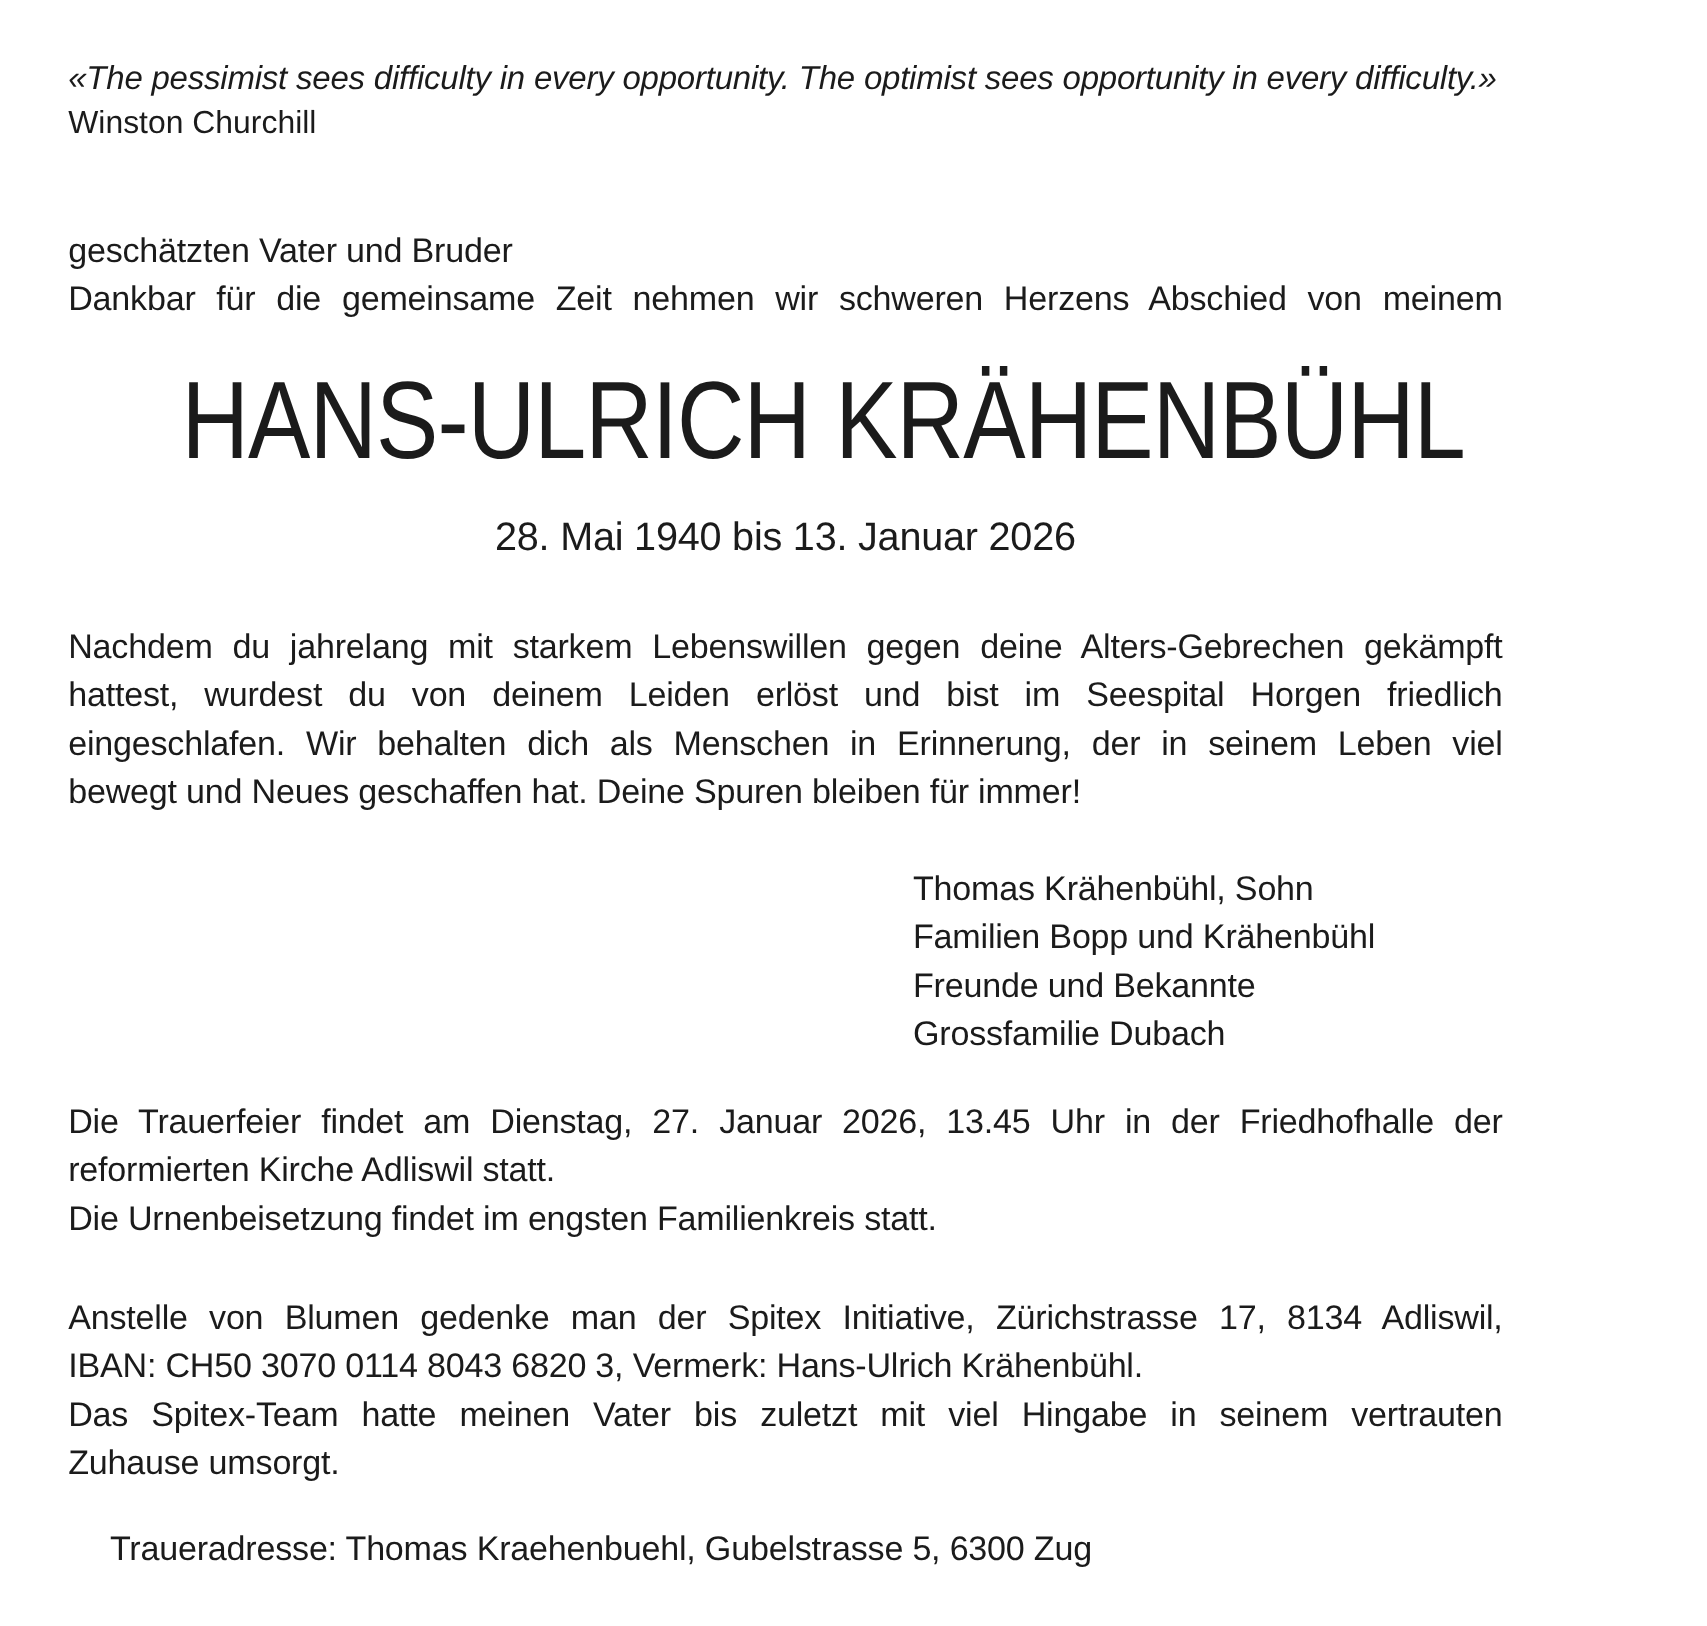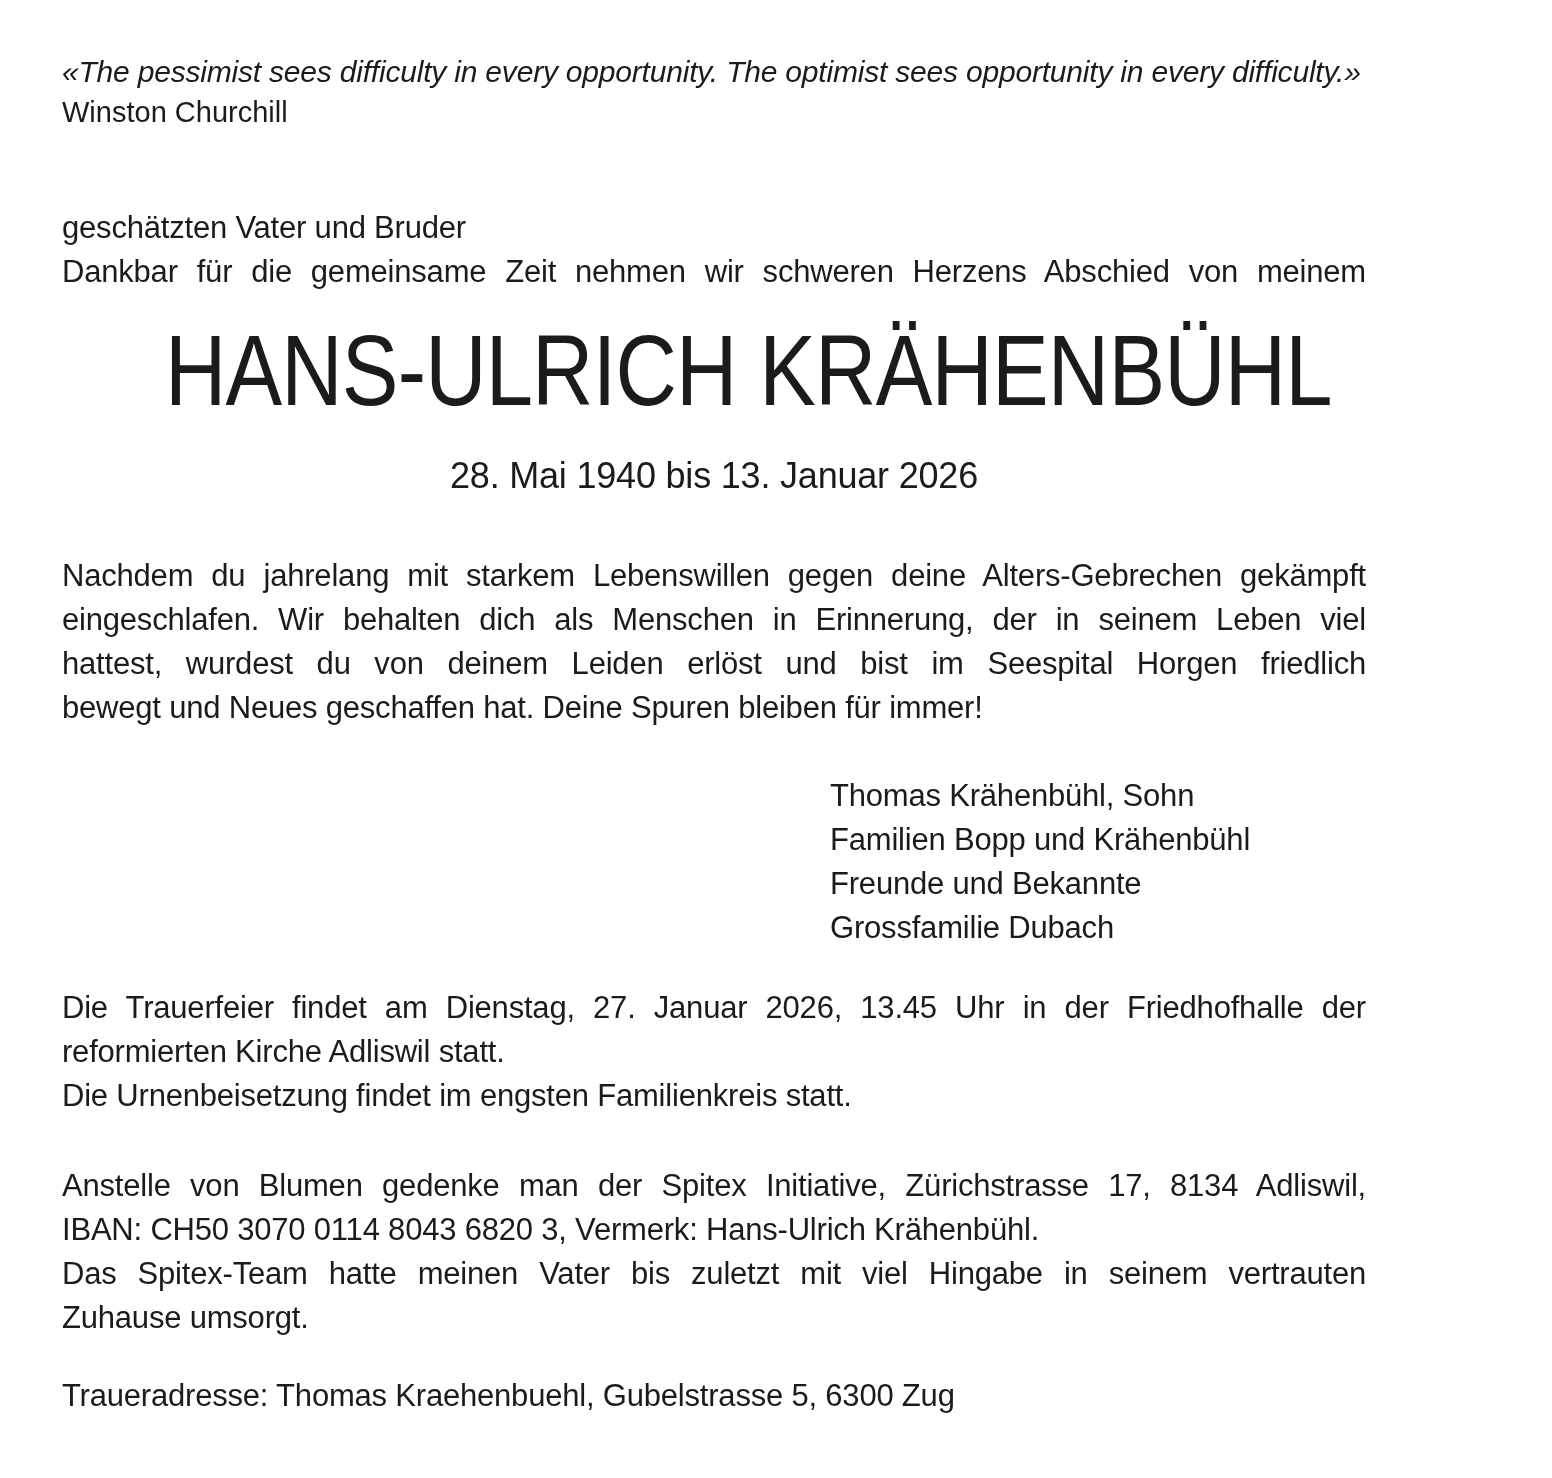--- a/index.html
+++ b/index.html
@@ -31,21 +31,21 @@
     line-height: 44px;
     letter-spacing: -0.2px;
   }
   .line { width: 100%; }
   .line.j {
     text-align: justify;
     text-align-last: justify;
   }
   .intro { margin-top: 74px; }
   .title-wrap {
-    margin-top: 24px;
+    margin-top: 36px;
     line-height: 104px;
     text-align: center;
     white-space: nowrap;
   }
   .title {
     display: inline-block;
     font-size: 100px;
     font-weight: 400;
     letter-spacing: -1px;
     transform: scaleX(0.85);
@@ -54,21 +54,21 @@
   .dates {
     text-align: center;
     font-size: 36px;
     line-height: 48px;
     letter-spacing: -0.2px;
   }
   .obituary { margin-top: 54px; }
   .mourners { margin-top: 44px; padding-left: 768px; }
   .service  { margin-top: 36px; }
   .donation { margin-top: 46px; }
-  .address  { margin-top: 34px; }
+  .address  { margin-top: 34px; margin-left: 38px; }
 </style>
 </head>
 <body>
 
 <div class="page">
 
   <div class="quote-block">
     <div class="quote">«The pessimist sees difficulty in every opportunity. The optimist sees opportunity in every difficulty.»</div>
     <div class="quote-author">Winston Churchill</div>
   </div>
@@ -79,22 +79,22 @@
   </div>
 
   <div class="title-wrap">
     <span class="title">HANS-ULRICH KRÄHENBÜHL</span>
   </div>
 
   <div class="dates">28. Mai 1940 bis 13. Januar 2026</div>
 
   <div class="obituary body-text">
     <div class="line j">Nachdem du jahrelang mit starkem Lebenswillen gegen deine Alters-Gebrechen gekämpft</div>
+    <div class="line j">hattest, wurdest du von deinem Leiden erlöst und bist im Seespital Horgen friedlich</div>
     <div class="line j">eingeschlafen. Wir behalten dich als Menschen in Erinnerung, der in seinem Leben viel</div>
-    <div class="line j">hattest, wurdest du von deinem Leiden erlöst und bist im Seespital Horgen friedlich</div>
     <div class="line">bewegt und Neues geschaffen hat. Deine Spuren bleiben für immer!</div>
   </div>
 
   <div class="mourners body-text">
     <div class="line">Thomas Krähenbühl, Sohn</div>
     <div class="line">Familien Bopp und Krähenbühl</div>
     <div class="line">Freunde und Bekannte</div>
     <div class="line">Grossfamilie Dubach</div>
   </div>
 

